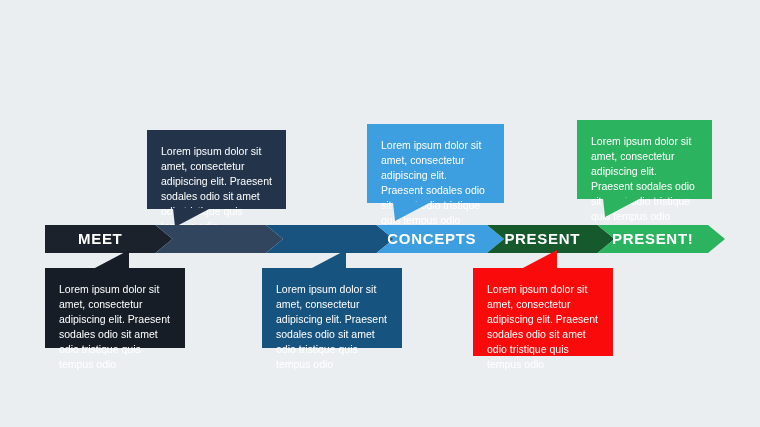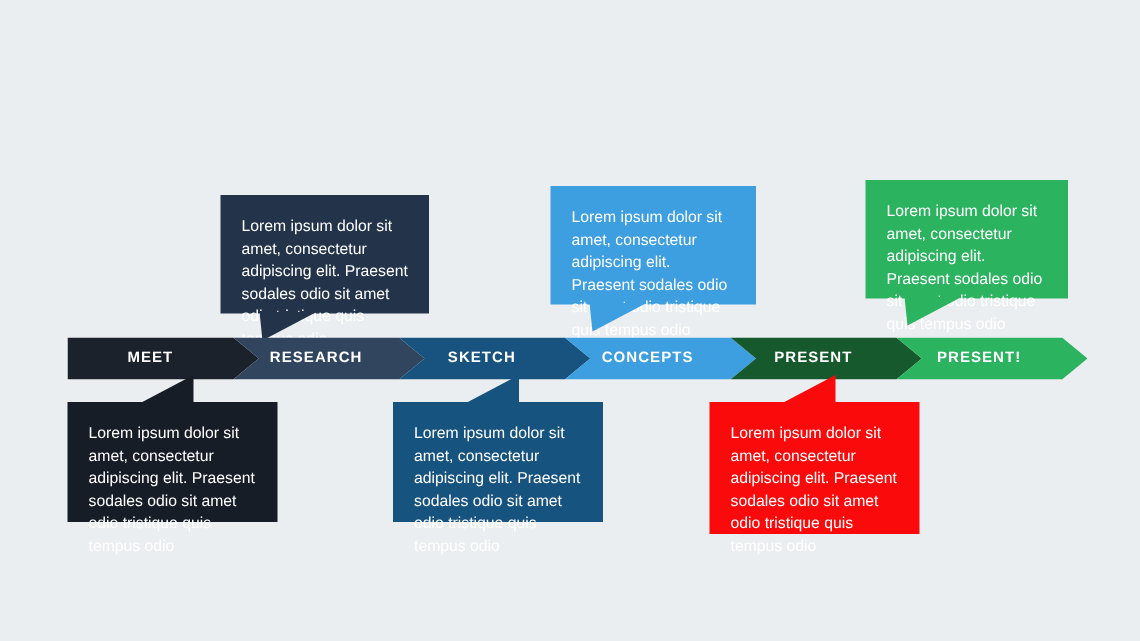--- a/index.html
+++ b/index.html
@@ -33,21 +33,21 @@
     width: 680px;
     height: 28px;
   }
   .seg-label {
     position: absolute;
     top: 0;
     height: 28px;
     line-height: 28px;
     text-align: center;
     color: #ffffff;
-    font-size: 10px;
+    font-size: 15px;
     font-weight: bold;
     letter-spacing: 0.7px;
     font-family: "Liberation Sans", sans-serif;
     pointer-events: none;
     white-space: nowrap;
   }
 
   
   .bubble {
     position: absolute;
@@ -118,22 +118,20 @@
       <g id="chevron-group">
           <polygon points="0.00,0.00 110.50,0.00 127.50,14.00 110.50,28.00 0.00,28.00" fill="#1b222c"></polygon>
           <polygon points="110.50,0.00 221.00,0.00 238.00,14.00 221.00,28.00 110.50,28.00 127.50,14.00" fill="#31465e"></polygon>
           <polygon points="221.00,0.00 331.50,0.00 348.50,14.00 331.50,28.00 221.00,28.00 238.00,14.00" fill="#18537f"></polygon>
           <polygon points="331.50,0.00 442.00,0.00 459.00,14.00 442.00,28.00 331.50,28.00 348.50,14.00" fill="#3d9ee0"></polygon>
           <polygon points="442.00,0.00 552.50,0.00 569.50,14.00 552.50,28.00 442.00,28.00 459.00,14.00" fill="#16592c"></polygon>
           <polygon points="552.50,0.00 663.00,0.00 680.00,14.00 663.00,28.00 552.50,28.00 569.50,14.00" fill="#2cb360"></polygon>
         </g>
     </svg>
     <div class="seg-label" id="seg-label-0" style="left: 0px; width: 110.5px; color: rgb(255, 255, 255);">MEET</div>
-    <div class="seg-label" id="seg-label-1" style="left: 110.5px; width: 110.5px; color: rgb(255, 255, 255);">RESEARCH</div>
-    <div class="seg-label" id="seg-label-2" style="left: 221px; width: 110.5px; color: rgb(255, 255, 255);">SKETCH</div>
     <div class="seg-label" id="seg-label-3" style="left: 331.5px; width: 110.5px; color: rgb(255, 255, 255);">CONCEPTS</div>
     <div class="seg-label" id="seg-label-4" style="left: 442px; width: 110.5px; color: rgb(255, 255, 255);">PRESENT</div>
     <div class="seg-label" id="seg-label-5" style="left: 552.5px; width: 110.5px; color: rgb(255, 255, 255);">PRESENT!</div>
   </div>
 
   <div class="bubble bottom" style="left:45px; top:268px; width:140px; height:80px;">
     <svg class="tail" width="46" height="19" viewBox="0 0 46 19">
       <polygon id="bot0-tail" points="44,0 8,19 44,19" fill="#161d26"></polygon>
     </svg>
     <div class="body" id="bot0-body" style="background: rgb(22, 29, 38);">

